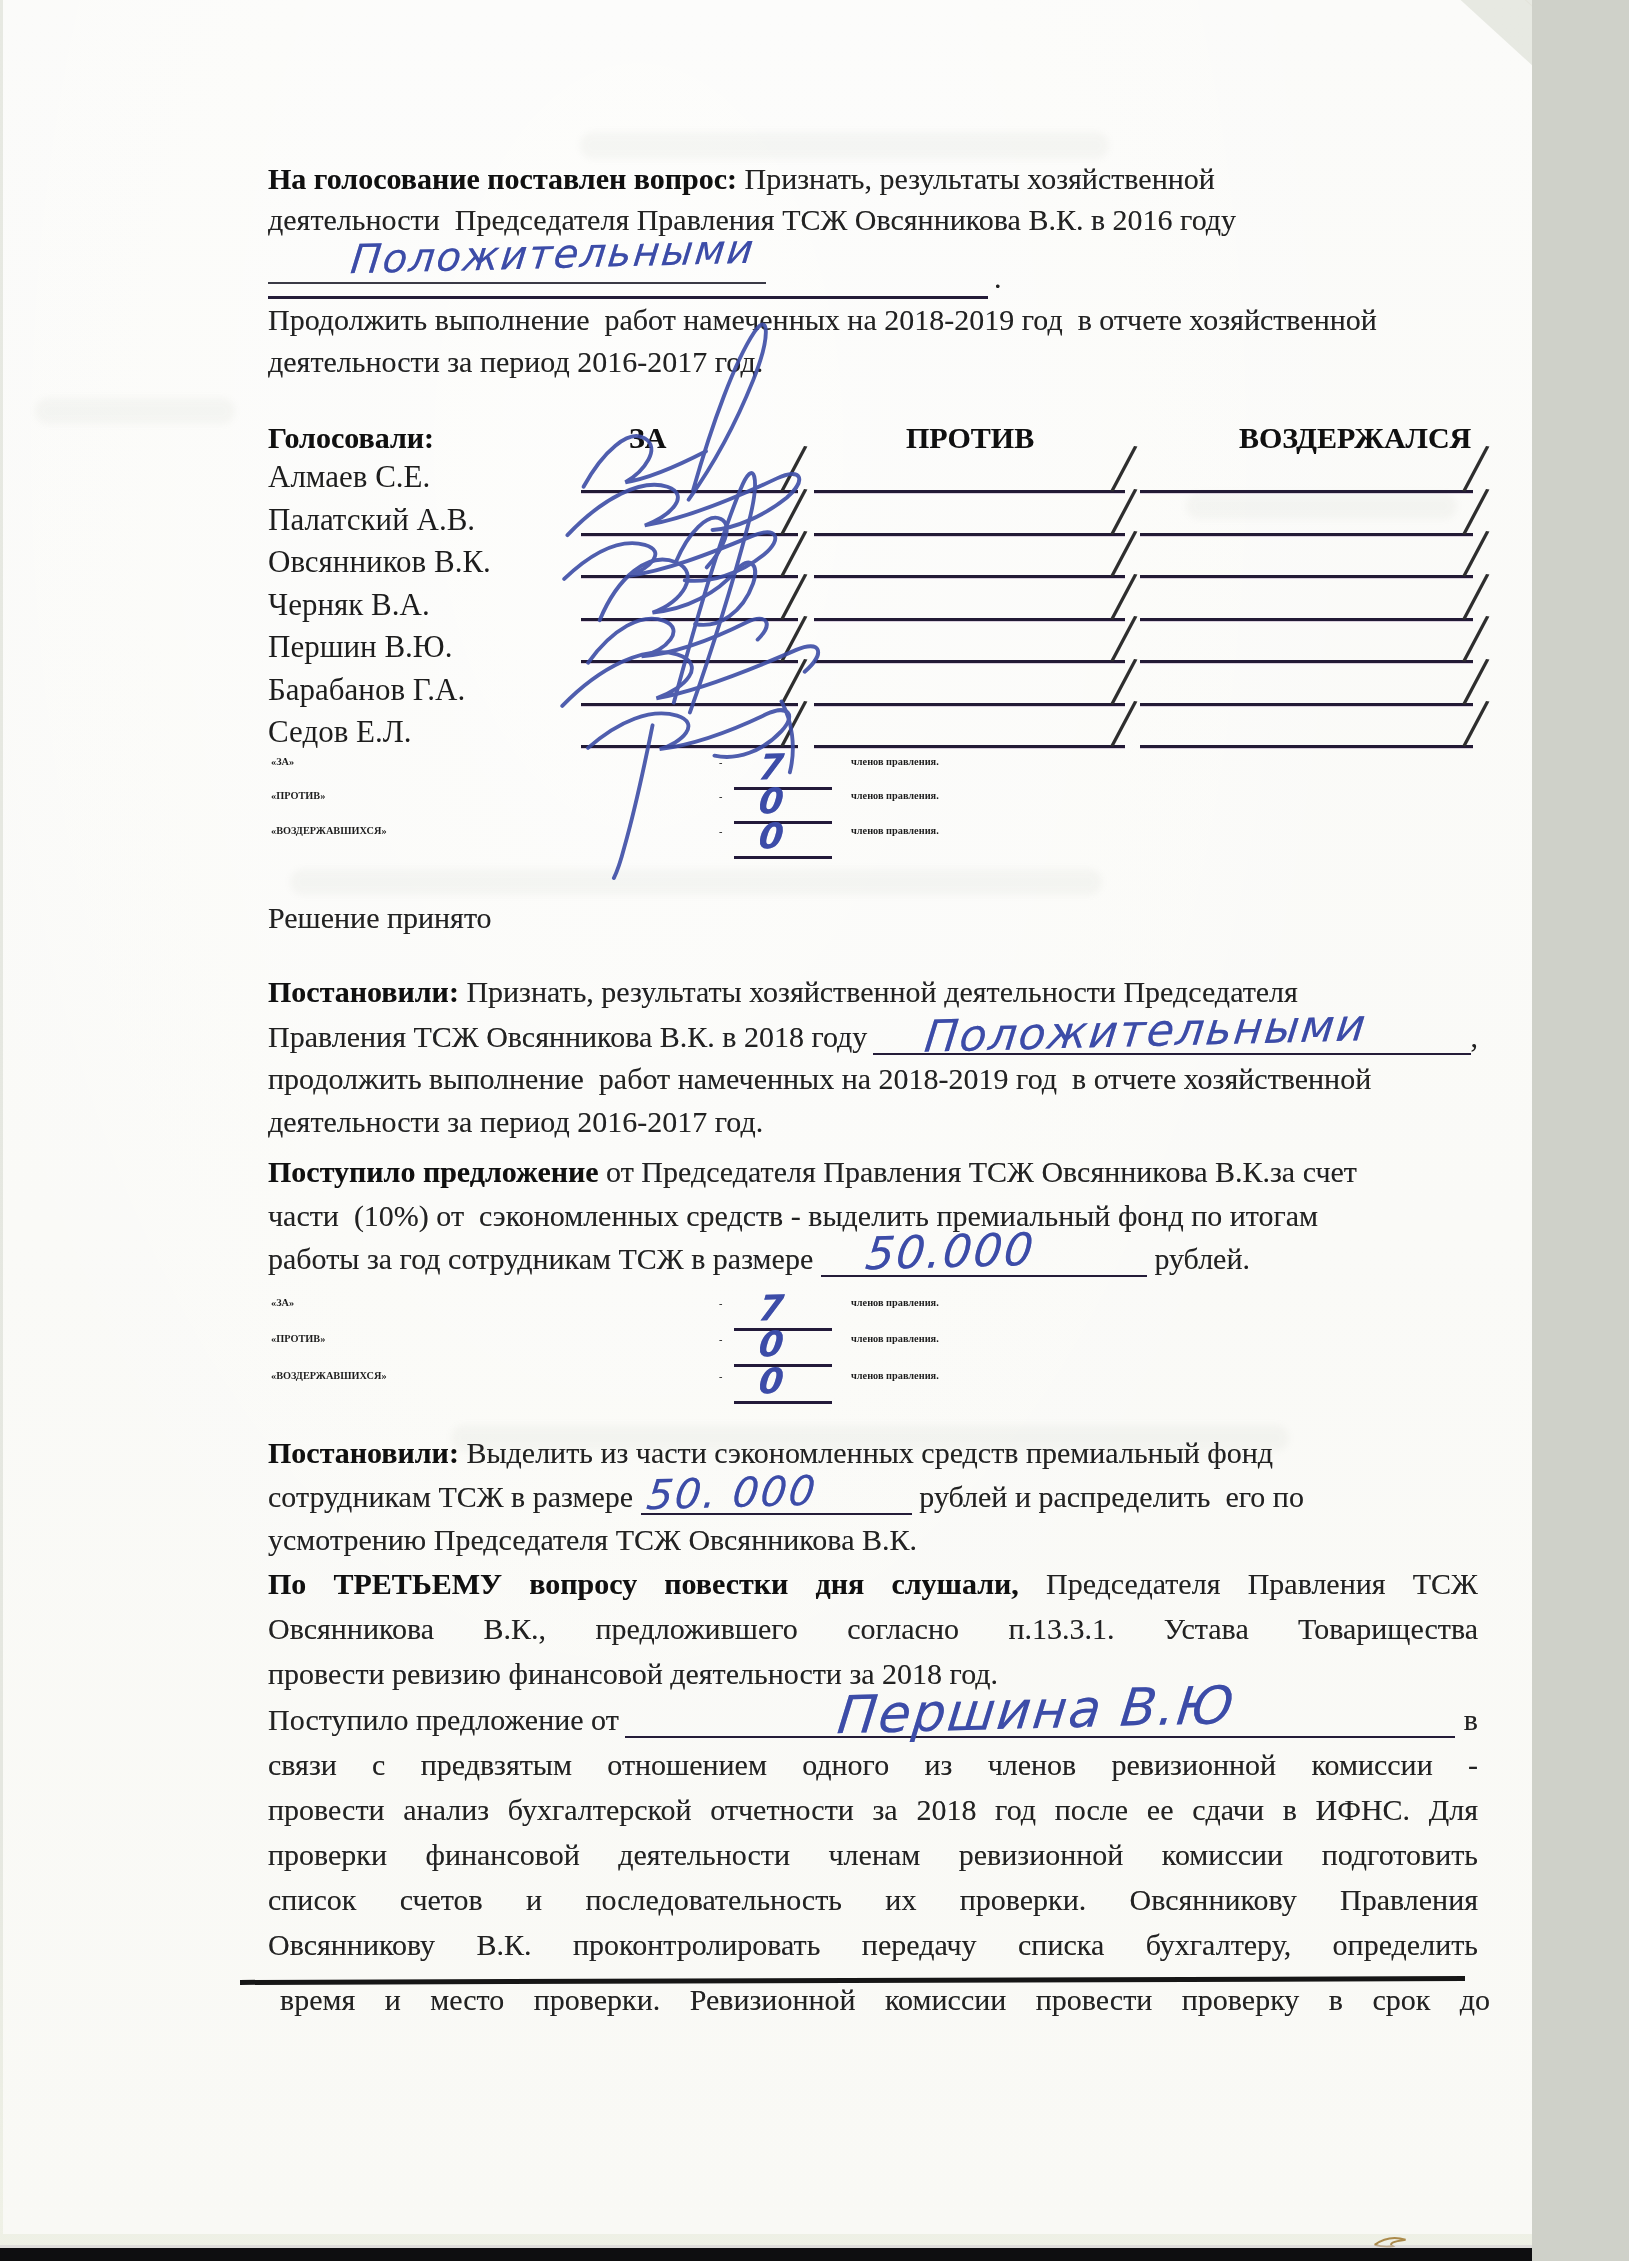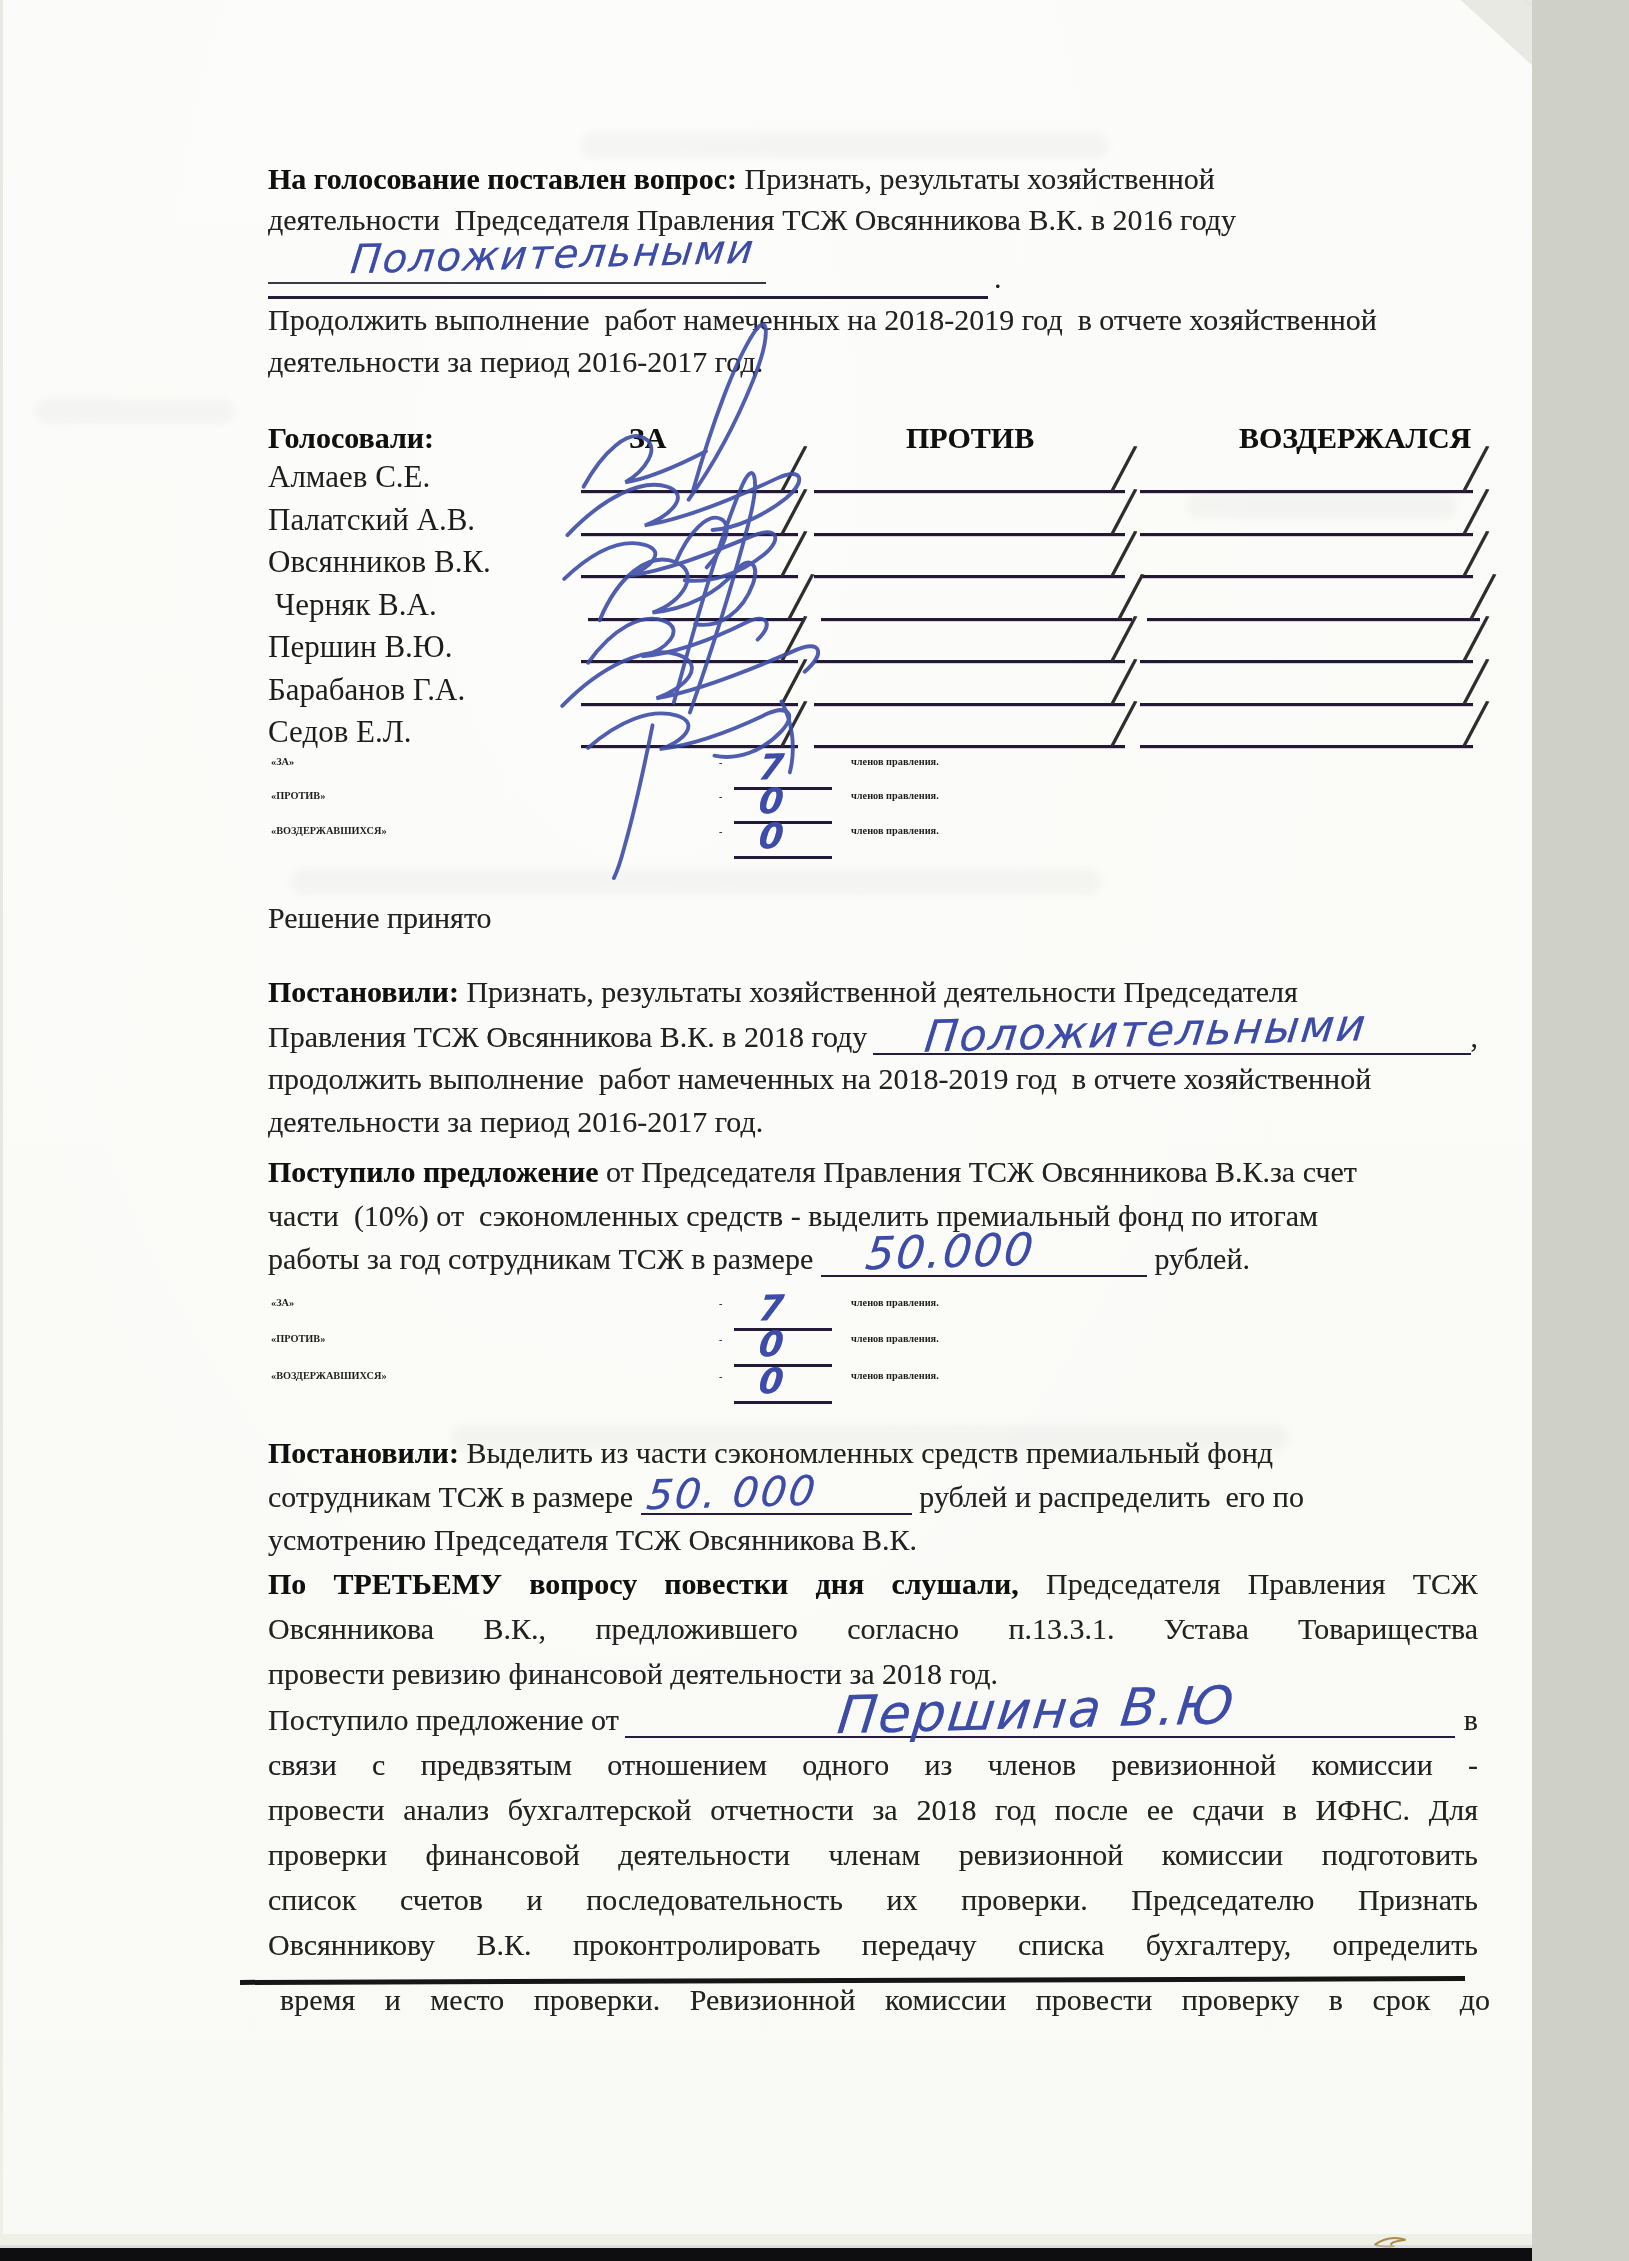--- a/index.html
+++ b/index.html
@@ -94,21 +94,21 @@
   </div>
   <div class="member-row" style="top:544px;">
     <span class="name">Овсянников В.К.</span>
     <div class="seg" style="left:313px;top:31px;width:217px;"></div>
     <div class="seg" style="left:546px;top:31px;width:311px;"></div>
     <div class="seg" style="left:872px;top:31px;width:333px;"></div>
     <span class="slash" style="left:516px;top:-27px;">/</span>
     <span class="slash" style="left:846px;top:-27px;">/</span>
     <span class="slash" style="left:1198px;top:-27px;">/</span>
   </div>
-  <div class="member-row" style="top:587px;margin-left:7px;">
+  <div class="member-row" style="top:587px;">
     <span class="name">Черняк В.А.</span>
     <div class="seg" style="left:313px;top:31px;width:217px;"></div>
     <div class="seg" style="left:546px;top:31px;width:311px;"></div>
     <div class="seg" style="left:872px;top:31px;width:333px;"></div>
     <span class="slash" style="left:516px;top:-27px;">/</span>
     <span class="slash" style="left:846px;top:-27px;">/</span>
     <span class="slash" style="left:1198px;top:-27px;">/</span>
   </div>
   <div class="member-row" style="top:629px;">
     <span class="name">Першин В.Ю.</span>
@@ -227,21 +227,21 @@
   <div class="tl flexline" style="left:268px;top:1702px;width:1210px;">
     <span>Поступило предложение от</span>
     <span class="blank" style="flex:1;margin-left:6.4px;margin-right:9px;height:34px;align-self:flex-end;">
       <span class="hw" style="position:absolute;left:213px;bottom:-5.2px;font-size:52px;">Першина В.Ю</span>
     </span>
     <span>в</span>
   </div>
   <div class="tl just" style="top:1747px;">связи с предвзятым отношением одного из членов ревизионной комиссии  -</div>
   <div class="tl just" style="top:1792px;">провести анализ бухгалтерской отчетности за 2018 год после ее сдачи в ИФНС. Для</div>
   <div class="tl just" style="top:1837px;">проверки финансовой деятельности членам ревизионной комиссии подготовить</div>
-  <div class="tl just" style="top:1882px;">список счетов и последовательность их проверки. Председателю Признать</div>
+  <div class="tl just" style="top:1882px;">список счетов и последовательность их проверки. Овсянникову Правления</div>
   <div class="tl just" style="top:1927px;">Овсянникову В.К. проконтролировать передачу списка бухгалтеру,  определить</div>
   <div class="thickline"></div>
   <div class="tl just" style="top:1982px;margin-left:12px;">время и  место  проверки. Ревизионной комиссии провести проверку в срок до</div>
 
   <svg class="overlay" width="1630" height="2261" viewBox="0 0 2528 3507">
     <g fill="none" stroke="#3d4da6" stroke-width="6" stroke-linecap="round" opacity="0.9">
       <path d="M 905 755 C 935 700 975 665 1000 680 C 1025 695 1000 730 970 748 C 1010 742 1060 718 1095 700"></path>
       <path d="M 1075 760 C 1105 655 1140 560 1170 515 C 1192 483 1196 520 1168 590 C 1138 665 1100 730 1068 775"></path>
       <path d="M 1045 1090 C 1080 960 1115 840 1148 760 C 1170 706 1180 740 1160 815 C 1135 910 1100 1020 1070 1105"></path>
       <path d="M 880 830 C 935 772 995 742 1035 755 C 1072 768 1040 800 1000 815 C 1060 805 1135 775 1205 742 C 1243 724 1252 744 1220 772 C 1185 800 1140 820 1105 822"></path>

